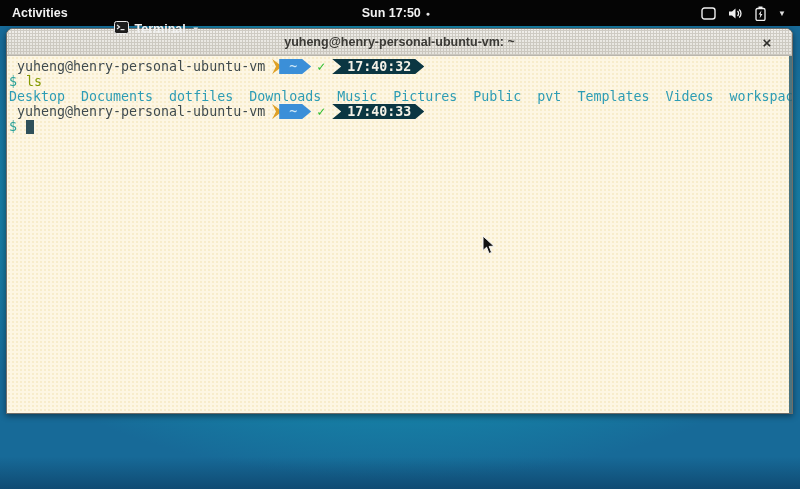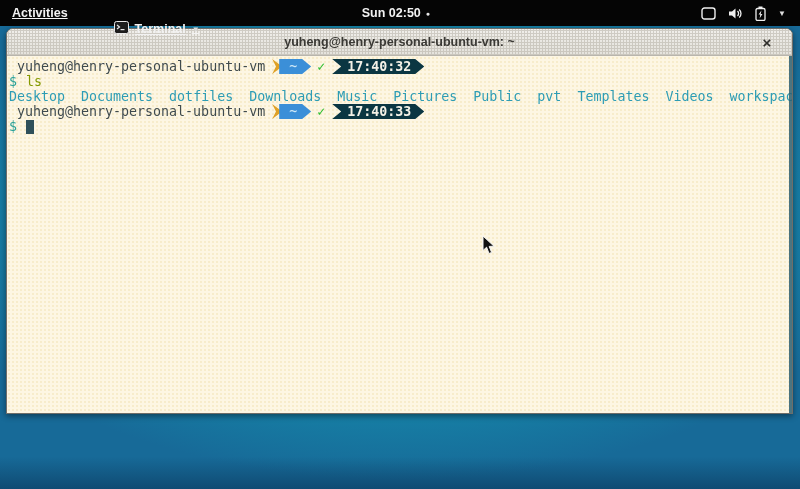--- a/index.html
+++ b/index.html
@@ -3,21 +3,21 @@
 <meta charset="utf-8">
 <style>
   * { margin:0; padding:0; box-sizing:border-box; }
   html,body { width:800px; height:489px; overflow:hidden; background:#000; }
   body { font-family:"Liberation Sans", sans-serif; position:relative; }
 
   
   .topbar {
     position:absolute; left:0; top:0; width:800px; height:26px;
     background:#050505; color:#f2f2f2; display:flex; align-items:center;
-    font-size:12.5px; font-weight:bold; z-index:30;text-decoration:underline;
+    font-size:12.5px; font-weight:bold; z-index:30;
   }
   .activities { padding:0 12px; height:100%; display:flex; align-items:center; }
   .appmenu { display:flex; align-items:center; gap:6px; margin-left:28px; height:100%; padding:0 6px;margin-top:32px; }
   .appmenu .caret, .sys-caret { font-size:8px; color:#ddd; }
   .clock-wrap {
     position:absolute; left:50%; transform:translateX(-56%);
     display:flex; align-items:center; gap:5px; height:100%;
   }
   .notif-dot { font-size:7px; color:#e8e8e8; line-height:1; }
   .sysarea {
@@ -127,21 +127,21 @@
         <rect x="0.5" y="0.5" width="14" height="12" rx="2" fill="#1d1d1d" stroke="#e8e8e8" stroke-width="1"></rect>
         <path d="M3 4 L5.5 6 L3 8" stroke="#e8e8e8" stroke-width="1.2" fill="none"></path>
         <rect x="6.5" y="8" width="4" height="1.2" fill="#e8e8e8"></rect>
       </svg>
     </span>
     <span>Terminal</span>
     <span class="caret">▼</span>
   </div>
 
   <div class="clock-wrap">
-    <span>Sun 02:50</span>
+    <span>Sun 17:50</span>
     <span class="notif-dot">●</span>
   </div>
 
   <div class="sysarea">
     <span>
       <svg width="15" height="13" viewBox="0 0 15 13">
         <rect x="1" y="1" width="13" height="11" rx="2.5" fill="none" stroke="#f0f0f0" stroke-width="1.4"></rect>
       </svg>
     </span>
     <span>

